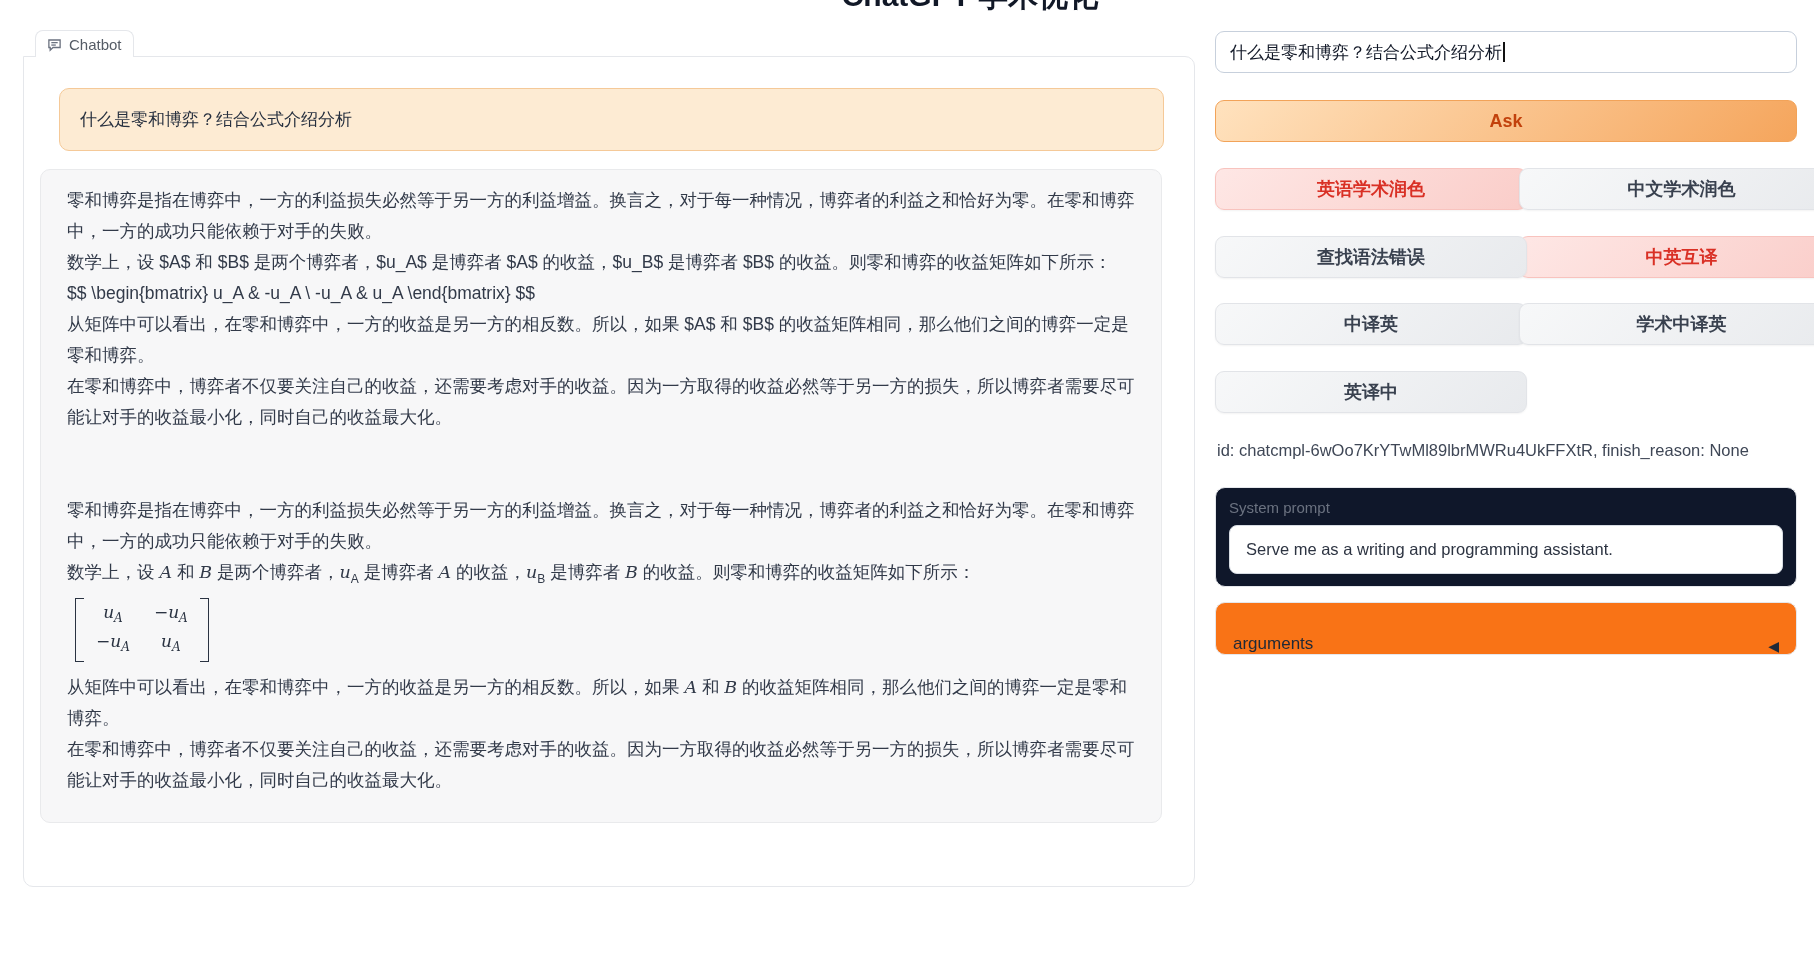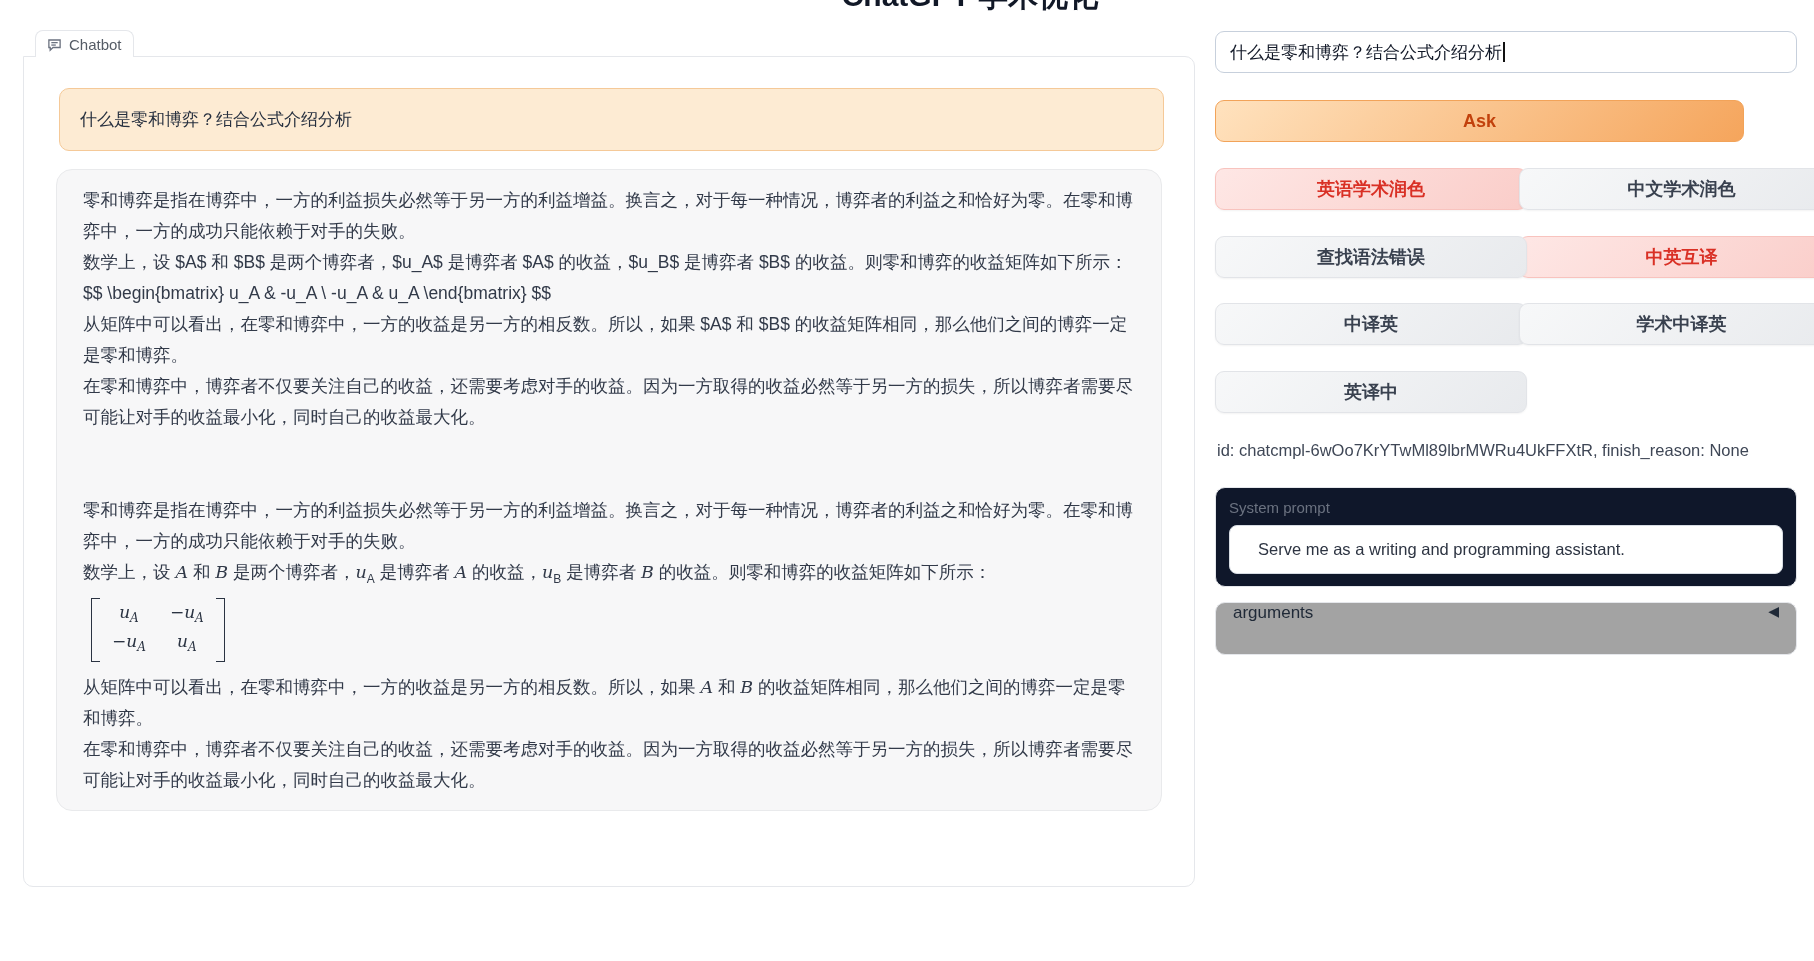--- a/index.html
+++ b/index.html
@@ -12,65 +12,65 @@
 
   
   .chat-label { position:absolute; left:35px; top:30px; height:27px; padding:0 11px;
     background:#fff; border:1px solid #e5e7eb; border-bottom:none; border-radius:8px 8px 0 0;
     display:flex; align-items:center; gap:7px; color:#555c66; font-size:15px; z-index:2; }
   .chat-label svg { display:block; }
   .chat-box { position:absolute; left:23px; top:56px; width:1172px; height:831px;
     background:#fff; border:1px solid #e5e7eb; border-radius:0 10px 10px 10px; padding:16px; }
   .user-msg { margin:15px 14px 0 19px; background:#fdebd3; border:1px solid #f5c998;
     border-radius:10px; padding:19px 20px; font-size:17px; color:#27303f; }
-  .bot-msg { margin:18px 16px 0 16px; background:#f7f7f8; border:1px solid #e9eaec;
-    border-radius:16px; padding:15px 26px 14px 26px; font-size:17.5px; line-height:31px; color:#323a49; }
+  .bot-msg { margin:18px 16px 0 0; background:#f7f7f8; border:1px solid #e9eaec;
+    border-radius:10px; padding:15px 26px 26px 26px; font-size:17.5px; line-height:31px; color:#323a49; }
   .bot-msg p { margin:0; }
   .block-gap { height:62px; }
   .mvar, .mvar sub { font-family:"DejaVu Serif","Liberation Serif",serif; font-style:italic; }
   sub { font-size:12px; }
 
   
   .matrix { display:inline-flex; align-items:stretch; margin:3px 0 3px 8px; }
   .brk { width:9px; border:1.6px solid #2a3342; }
   .brk.l { border-right:none; }
   .brk.r { border-left:none; }
   .matrix-grid { display:grid; grid-template-columns:auto auto; column-gap:24px;
     padding:3px 12px; font-size:17px; line-height:23px; text-align:center; color:#2a3342; }
   .matrix-grid .mcell { font-family:"DejaVu Serif","Liberation Serif",serif; font-style:italic; }
 
   
   .right-panel { position:absolute; left:1215px; top:0; width:582px; height:961px; }
   .query-box { position:absolute; left:0; top:31px; width:582px; height:42px;
     border:1.5px solid #c7d0dc; border-radius:9px; background:#fff;
     display:flex; align-items:center; padding:0 14px; font-size:17px; color:#111827; }
   .caret { display:inline-block; width:1.5px; height:20px; background:#111; margin-left:1px; }
-  .ask-btn { position:absolute; left:0; top:100px; width:529px; height:42px;
+  .ask-btn { position:absolute; left:0; top:100px; width:582px; height:42px;
     background:linear-gradient(135deg,#ffe2be 0%,#f5a55c 100%); border:1px solid #f2a359;
     border-radius:9px; display:flex; align-items:center; justify-content:center;
     font-size:18px; font-weight:700; color:#c2410c; cursor:pointer; }
   .fn-btn { position:absolute; height:42px; border-radius:9px; display:flex; align-items:center;
     justify-content:center; font-size:18px; font-weight:700; cursor:pointer;
     box-shadow:0 1px 2px rgba(0,0,0,0.05); }
   .fn-btn.gray { background:linear-gradient(135deg,#f7f8f9 0%,#e8eaed 100%);
     border:1px solid #e2e4e8; color:#39414f; }
   .fn-btn.pink { background:linear-gradient(135deg,#fee7e5 0%,#facdc9 100%);
     border:1px solid #f8c3be; color:#d93025; }
   .col-a { left:0; width:312px; }
   .col-b { left:304px; width:325px; }
   .row-1 { top:168px; } .row-2 { top:236px; } .row-3 { top:303px; } .row-4 { top:371px; }
   .status-line { position:absolute; left:2px; top:441px; font-size:16.5px; color:#3f4756; }
   .sysprompt-card { position:absolute; left:0; top:487px; width:582px; height:100px;
     border:1px solid #e5e7eb; border-radius:10px; background:#0f172a; padding:11px 13px; }
   .sysprompt-label { font-size:15px; color:#6b7280; }
   .sysprompt-input { margin-top:9px; height:49px; border:1px solid #d7dce3; border-radius:8px;
-    display:flex; align-items:center; padding:0 28px; font-size:16.5px; color:#2d3442; background:#fff; }
+    display:flex; align-items:center; padding:0 16px; font-size:16.5px; color:#2d3442; background:#fff; }
   .accordion { position:absolute; left:0; top:602px; width:582px; height:53px;
-    border:1px solid #e5e7eb; border-radius:10px; background:#a3a3a3;
-    display:flex; align-items:flex-start; justify-content:space-between; padding:0 17px;
+    border:1px solid #e5e7eb; border-radius:10px; background:#f97316;
+    display:flex; align-items:flex-end; justify-content:space-between; padding:0 17px;
     font-size:17px; color:#1f2937; cursor:pointer; }
   .accordion-icon { font-size:14px; color:#1f2937; }
 </style>
 </head>
 <body>
 
 <h1 class="page-title">ChatGPT 学术优化</h1>
 
 <div class="chat-label">
   <span>

